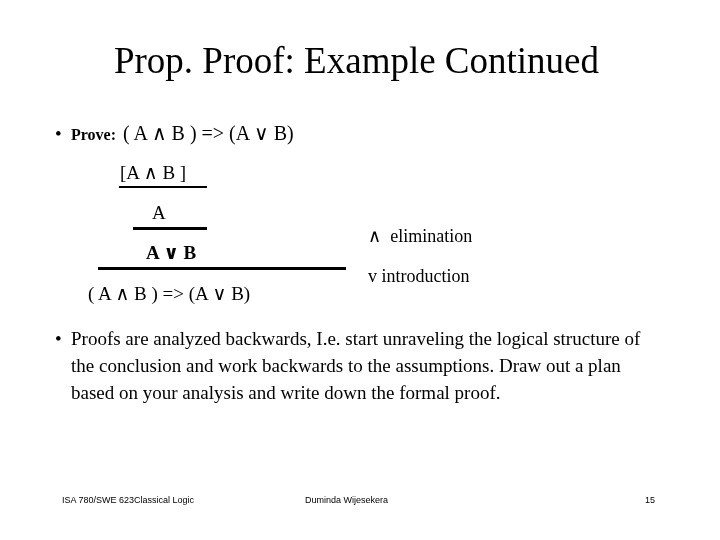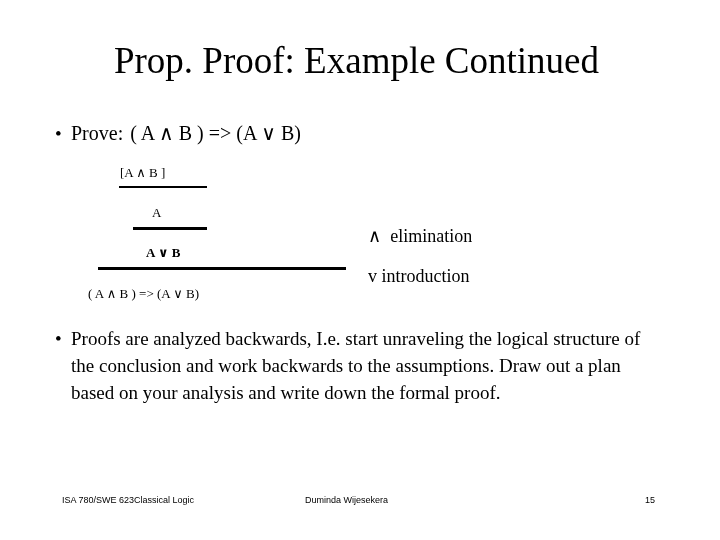--- a/index.html
+++ b/index.html
@@ -43,22 +43,22 @@
     display: flex;
     align-items: baseline;
   }
   .bullet-dot {
     display: inline-block;
     width: 16px;
     font-size: 19px;
     line-height: 26px;
   }
   .prove-label {
-    font-weight: normal;
-    font-size: 20px;
+    font-weight: bold;
+    font-size: 16px;
     line-height: 26px;
     padding-right: 7px;
   }
   .prove-expr {
     font-size: 20px;
     line-height: 26px;
     white-space: pre;
   }
 
   
@@ -67,21 +67,21 @@
     left: 0;
     top: 160px;
     width: 720px;
   }
   .proof-line {
     position: relative;
     height: 40px;
   }
   .proof-expr {
     position: absolute;
-    font-size: 13px;
+    font-size: 19px;
     line-height: 24px;
     white-space: pre;
   }
   .proof-rule {
     position: absolute;
     left: 368px;
     font-size: 18px;
     line-height: 24px;
     white-space: pre;
     margin-top: 24px;

